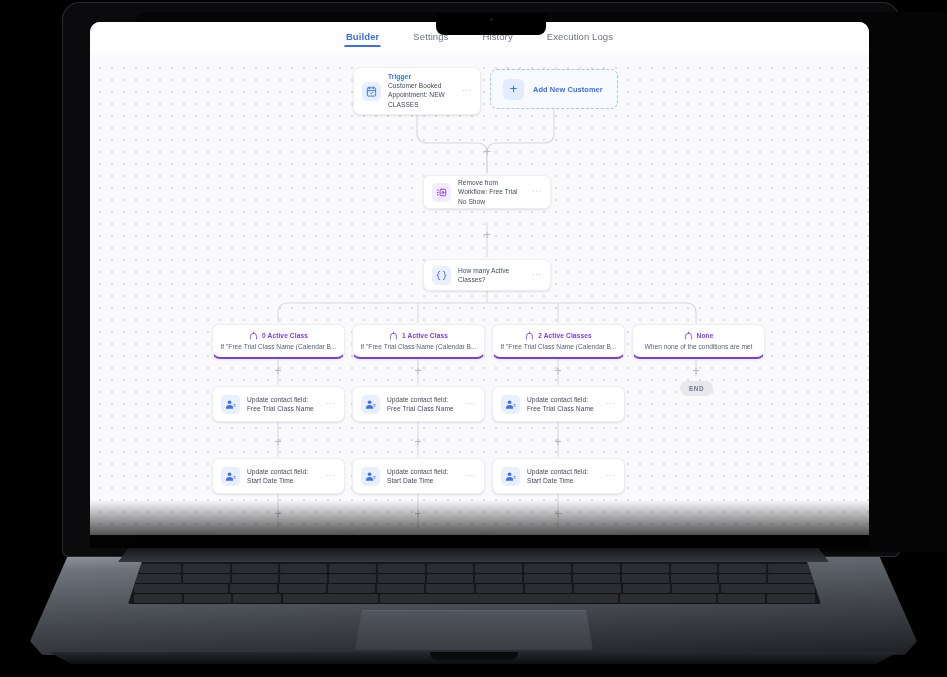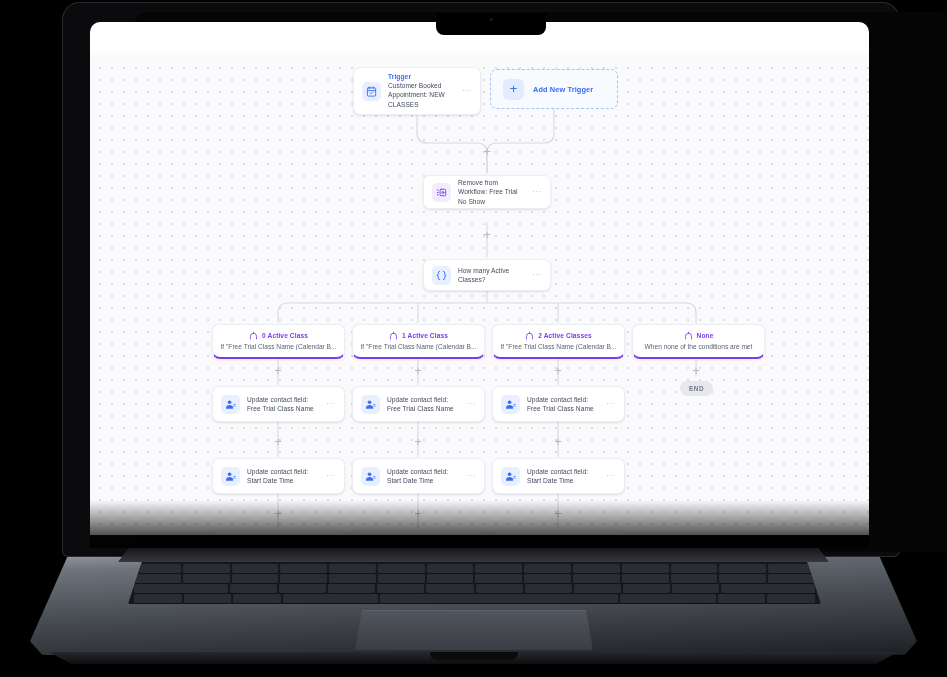--- a/index.html
+++ b/index.html
@@ -192,20 +192,26 @@
 <body>
 
 <div id="stage">
 
   <div class="lid">
     <div class="lid-inner"></div>
   </div>
 
   <div class="screen">
 
+    <div class="tabbar">
+      <div class="tab active"><span>Builder</span></div>
+      <div class="tab"><span>Settings</span></div>
+      <div class="tab"><span>History</span></div>
+      <div class="tab"><span>Execution Logs</span></div>
+    </div>
 
     <div class="canvas">
       <div class="canvas-top-fade"></div>
 
       <svg class="wires" viewBox="0 0 779 488" preserveAspectRatio="none">
         <g fill="none" stroke="#d6d9e1" stroke-width="1.1">
 
           <path d="M 327 60 L 327 86 Q 327 96 337 96 L 387 96 Q 397 96 397 106 L 397 126"></path>
 
           <path d="M 464 60 L 464 86 Q 464 96 454 96 L 407 96 Q 397 96 397 106 L 397 126"></path>
@@ -242,21 +248,21 @@
         </div>
         <div class="nbody">
           <div class="nlabel">Trigger</div>
           <div class="ntext">Customer Booked Appointment: NEW CLASSES</div>
         </div>
         <div class="dots">···</div>
       </div>
 
       <div class="addtrigger" style="left:400px; top:22px; width:128px; height:40px;">
         <div class="addplus">+</div>
-        <div class="addlabel">Add New Trigger</div>
+        <div class="addlabel">Add New Customer</div>
       </div>
 
       <div class="plus" style="left:391px; top:99px;">+</div>
 
       <div class="node" style="left:333px; top:128px; width:128px; height:34px;">
         <div class="nicon purple">
           <svg width="11" height="11" viewBox="0 0 24 24" fill="none" stroke="#7c3aed" stroke-width="2" stroke-linecap="round">
             <rect x="9" y="5" width="12" height="14" rx="2"></rect>
               <path d="M3 7h2M3 12h2M3 17h2"></path>
               <circle cx="15" cy="12" r="2.2"></circle>

